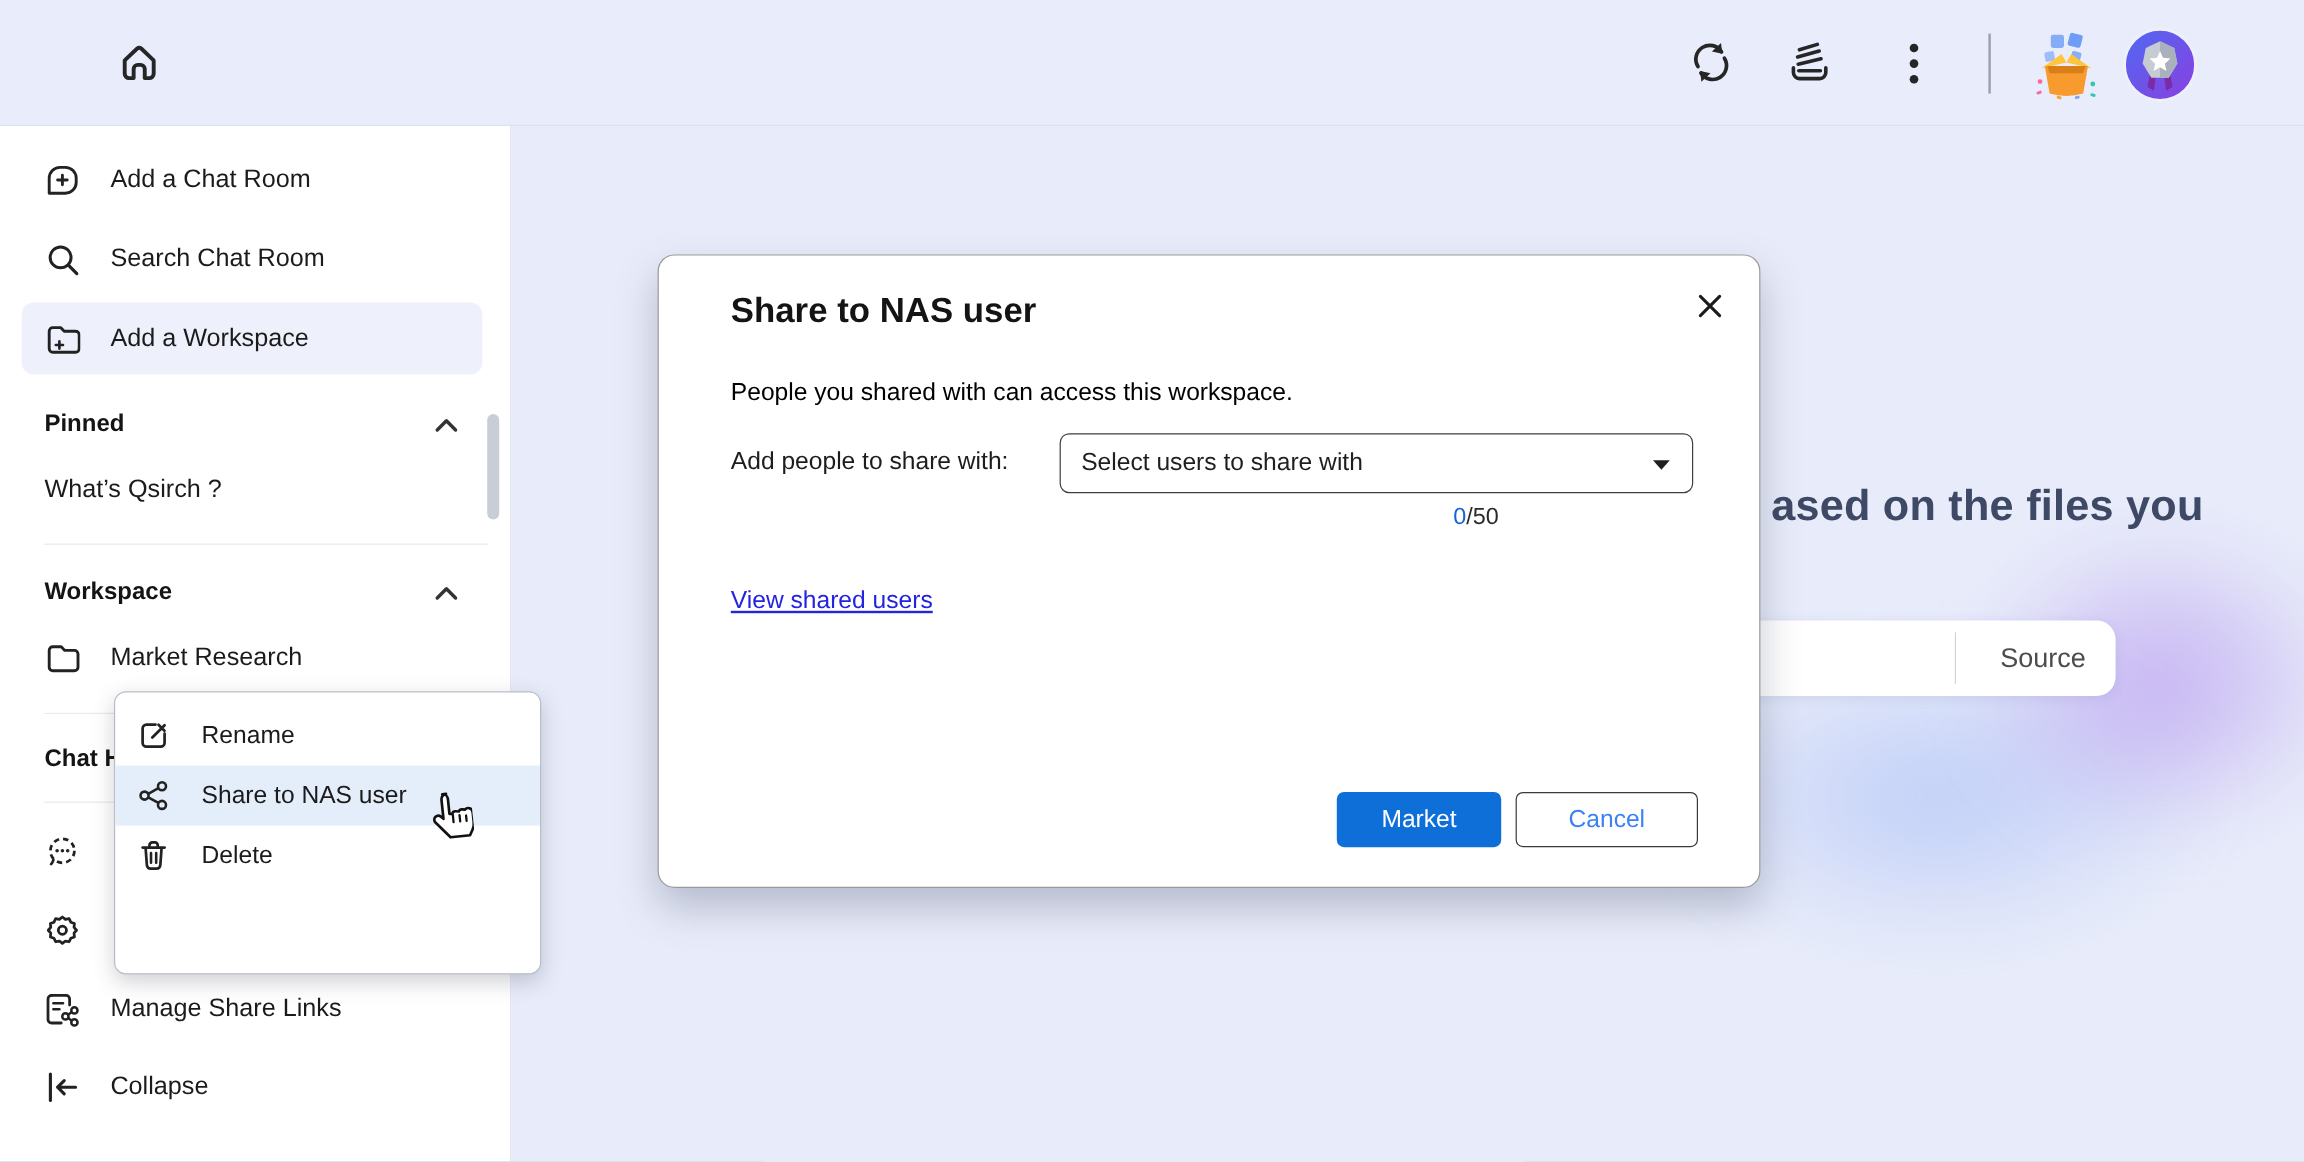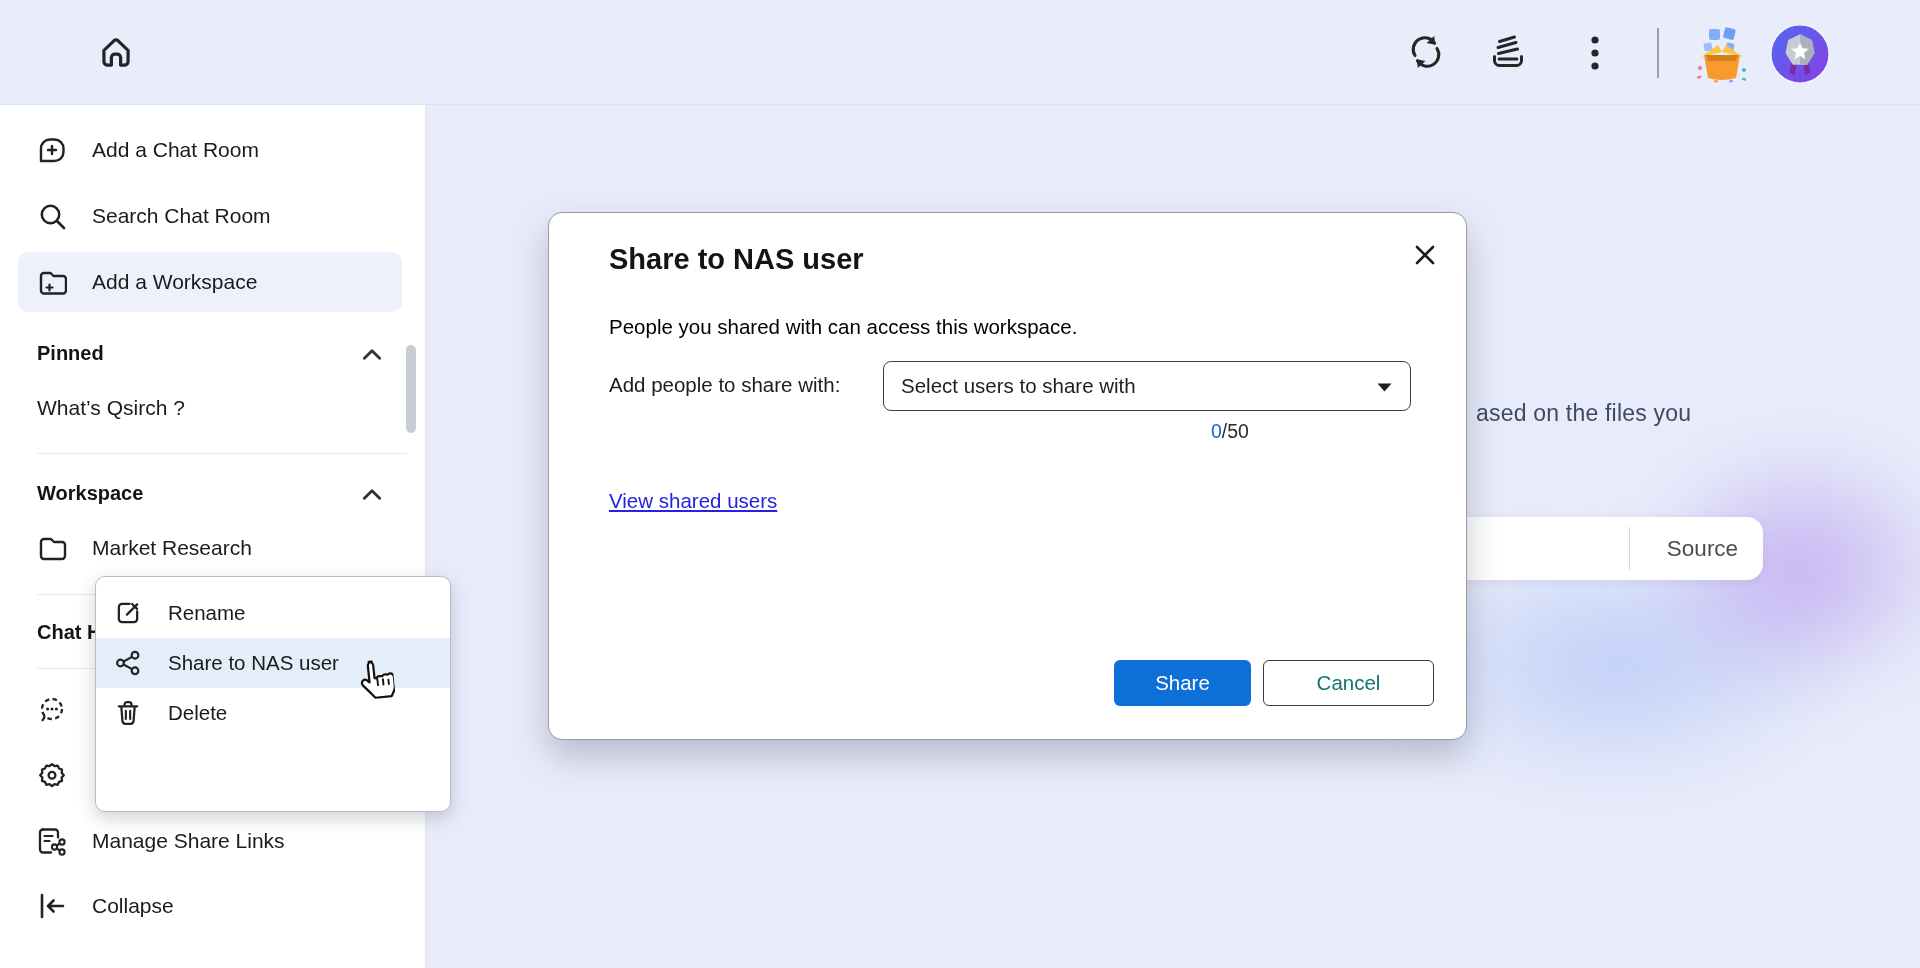--- a/index.html
+++ b/index.html
@@ -28,39 +28,39 @@
   .ctx-item{position:relative;height:50px;display:flex;align-items:center;cursor:pointer;}
   .ctx-item.hovered{background:#e4eefa;}
   .ctx-item .ic{position:absolute;left:18px;width:28px;height:28px;display:flex;align-items:center;justify-content:center;}
   .ctx-item .lb{position:absolute;left:72px;font-size:20.5px;color:#1b1b1b;white-space:nowrap;}
   .cursor-hand{position:absolute;left:356px;top:658px;width:38px;height:46px;z-index:55;pointer-events:none;transform:rotate(-6deg);}
   
   .content{position:absolute;left:426px;top:105px;width:1494px;height:863px;background:#e8ecfa;overflow:hidden;z-index:10;}
   .blob{position:absolute;border-radius:50%;filter:blur(26px);}
   .blob.purple{left:1210px;top:330px;width:330px;height:270px;background:radial-gradient(closest-side,rgba(168,130,236,.55),rgba(168,130,236,0));}
   .blob.blue{left:960px;top:430px;width:460px;height:260px;background:radial-gradient(closest-side,rgba(130,162,246,.4),rgba(130,162,246,0));}
-  .headline{position:absolute;left:1050px;top:295px;font-size:23px;font-weight:400;color:#3e4965;white-space:nowrap;letter-spacing:.2px;}
+  .headline{position:absolute;left:1050px;top:295px;font-size:36px;font-weight:700;color:#3e4965;white-space:nowrap;letter-spacing:.2px;}
   .source-bar{position:absolute;left:724px;top:412px;width:613px;height:63px;background:#ffffff;border-radius:16px;box-shadow:0 2px 10px rgba(90,100,160,.12);}
   .source-bar .vsep{position:absolute;left:479px;top:10px;width:1px;height:43px;background:#d4d4d4;}
   .source-bar .src{position:absolute;left:492px;top:0;width:121px;height:63px;display:flex;align-items:center;justify-content:center;font-size:22.5px;color:#4c4c4c;cursor:pointer;}
   
   .modal{position:absolute;left:548px;top:212px;width:919px;height:528px;background:#ffffff;border:1.5px solid #9b9b9b;border-radius:14px;box-shadow:0 16px 34px rgba(55,60,90,.28);z-index:100;}
   .m-title{position:absolute;left:60px;top:30px;font-size:29px;font-weight:700;color:#141414;}
   .m-close{position:absolute;left:856px;top:22px;width:40px;height:40px;display:flex;align-items:center;justify-content:center;cursor:pointer;border-radius:6px;}
   .m-desc{position:absolute;left:60px;top:102px;font-size:20.5px;color:#000000;}
   .m-label{position:absolute;left:60px;top:160px;font-size:20.5px;color:#1d1d1d;}
   .m-select{position:absolute;left:334px;top:148px;width:528px;height:50px;border:1.8px solid #3f3f3f;border-radius:8px;background:#fff;cursor:pointer;display:flex;align-items:center;}
   .m-select .ph{position:absolute;left:17px;font-size:20.5px;color:#1f1f1f;white-space:nowrap;}
   .m-select .caret{position:absolute;right:18px;top:21px;}
   .m-counter{position:absolute;left:662px;top:207px;width:200px;text-align:left;font-size:19.5px;color:#2b2b2b;}
   .m-counter .cur{color:#1763d8;}
   .m-link{position:absolute;left:60px;top:276px;font-size:20.5px;font-weight:500;color:#2323e0;text-decoration:underline;cursor:pointer;}
   .btn{position:absolute;top:447px;height:46px;border-radius:6px;display:flex;align-items:center;justify-content:center;font-size:20.5px;cursor:pointer;}
   .btn.share{left:565px;width:137px;background:#0e6fd9;color:#ffffff;font-weight:500;}
-  .btn.cancel{left:714px;width:171px;background:#ffffff;border:1.8px solid #3a3a3a;color:#0f766e;}
+  .btn.cancel{left:714px;width:152px;background:#ffffff;border:1.8px solid #3a3a3a;color:#3b82f6;}
   svg{display:block;}
 </style>
 </head>
 <body>
 
 <div id="app">
 
   <div class="content">
     <div class="blob blue"></div>
     <div class="blob purple"></div>
@@ -315,17 +315,17 @@
       <span class="caret">
         <svg width="15" height="9" viewBox="0 0 15 9">
             <polygon points="0.5,0.5 14.5,0.5 7.5,8.5" fill="#1f1f1f"></polygon>
           </svg>
       </span>
     </div>
     <div class="m-counter"><span class="cur">0</span><span>/50</span></div>
 
     <div class="m-link">View shared users</div>
 
-    <div class="btn share">Share</div>
+    <div class="btn share">Market</div>
     <div class="btn cancel">Cancel</div>
   </div>
 
 </div>
 
 </body></html>

